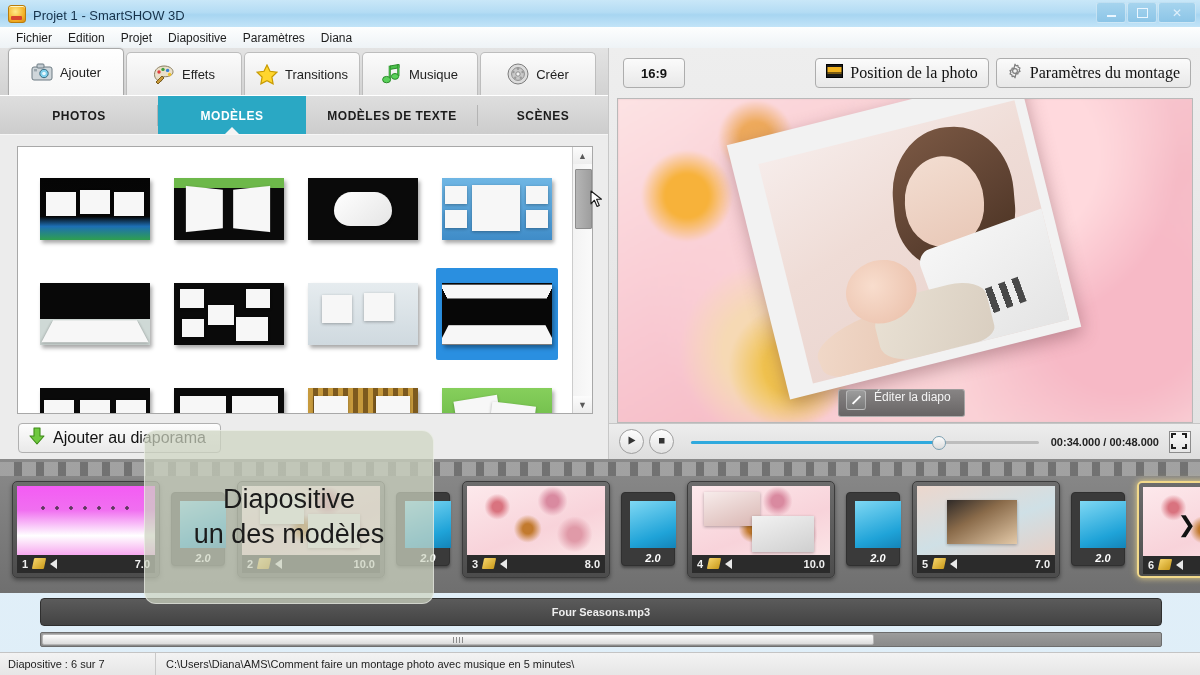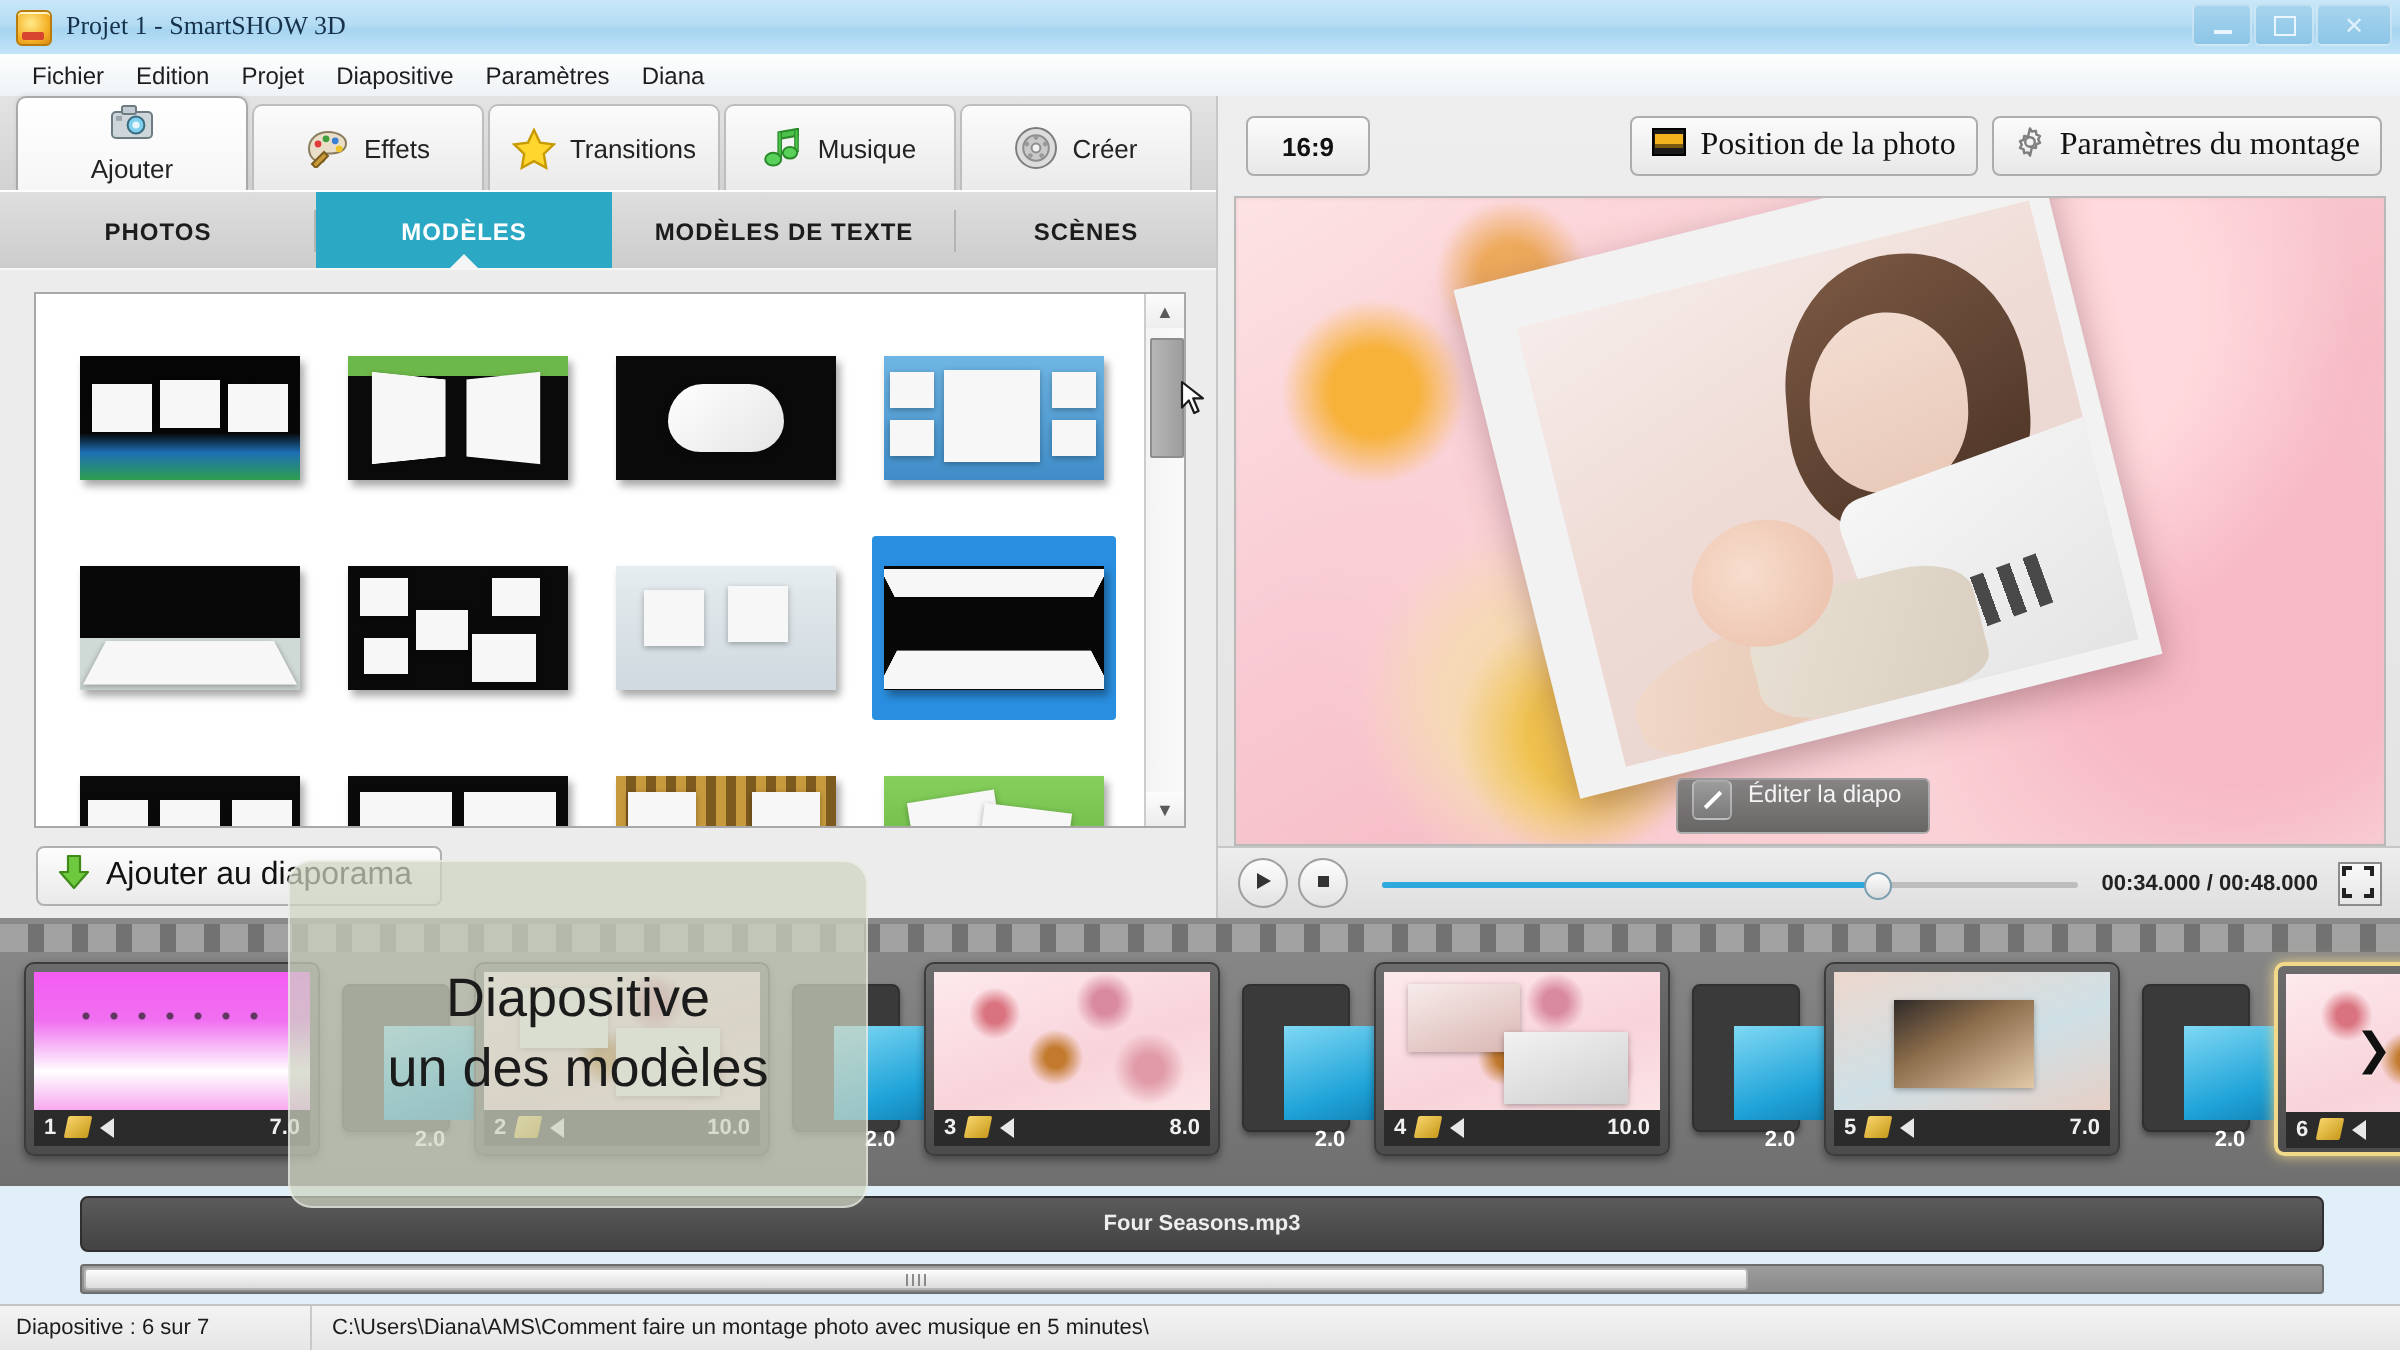--- a/index.html
+++ b/index.html
@@ -11,21 +11,21 @@
     background:#d6d6d6;
     -webkit-font-smoothing:antialiased;
   }
   #app{position:relative;width:1200px;height:675px;overflow:hidden;
        background:linear-gradient(#eaf4fb,#dfeef8);}
 
   
   .titlebar{position:absolute;left:0;top:0;width:1200px;height:27px;
     background:linear-gradient(180deg,#c9e7f8 0%,#b4dcf4 45%,#a7d5f1 55%,#c2e4f8 100%);
     border-bottom:1px solid #9ec8e0;}
-  .title-left{position:absolute;left:8px;top:5px;display:flex;align-items:flex-start;gap:7px;font-family:Liberation Serif, serif;}
+  .title-left{position:absolute;left:8px;top:5px;display:flex;align-items:flex-end;gap:7px;}
   .app-icon{width:16px;height:16px;border-radius:3px;
     background:radial-gradient(circle at 40% 35%,#ffe98a,#f5b329 60%,#d98a10);
     border:1px solid #b97c0c;position:relative;box-shadow:inset 0 1px 0 #fff6c6;}
   .app-icon:after{content:"";position:absolute;left:2px;bottom:2px;width:11px;height:4px;
     background:#d8452f;border-radius:1px;}
   .app-title{font-size:13px;color:#16324a;white-space:nowrap;}
   .wincontrols{position:absolute;right:4px;top:2px;display:flex;align-items:center;}
   .wc{width:28px;height:19px;margin-left:1px;display:flex;align-items:center;justify-content:center;
       color:#dff0fb;font-size:12px;
       background:linear-gradient(180deg,#a6d4ee,#8cc5e7);
@@ -43,21 +43,21 @@
   
   .maintabs{position:absolute;left:0;top:48px;width:608px;height:47px;
     background:linear-gradient(180deg,#e3e3e3,#d2d2d2);display:flex;align-items:flex-end;}
   .mtab{height:43px;min-width:116px;margin-right:2px;display:flex;align-items:center;
     justify-content:center;gap:7px;font-size:13px;color:#222;
     background:linear-gradient(180deg,#fbfbfb,#eaeaea);
     border:1px solid #bdbdbd;border-bottom:none;
     border-radius:5px 5px 0 0;box-sizing:border-box;}
   .mtab.first{margin-left:8px;}
   .mtab.active{height:47px;background:linear-gradient(180deg,#ffffff,#f6f6f6);
-    border-color:#a9a9a9;box-shadow:0 -1px 2px rgba(0,0,0,.07);flex-direction:column;}
+    border-color:#a9a9a9;box-shadow:0 -1px 2px rgba(0,0,0,.07);}
   .mtab svg{display:block;}
 
   
   .subtabs{position:absolute;left:0;top:95px;width:608px;height:39px;
     background:linear-gradient(180deg,#dedede,#cccccc);
     border-top:1px solid #fff;display:flex;align-items:stretch;}
   .stab{flex:0 0 auto;display:flex;align-items:center;justify-content:center;
     font-size:12px;font-weight:bold;letter-spacing:.5px;color:#1c1c1c;position:relative;}
   .stab.sep:after{content:"";position:absolute;right:0;top:9px;bottom:9px;width:1px;background:#b4b4b4;}
   .stab.active{background:#2aa8c4;color:#fff;}
@@ -177,22 +177,22 @@
   .slide.sel{border:2px solid #f2d98a;box-shadow:0 0 7px rgba(242,217,138,.9);}
   .slide-img{width:138px;height:69px;background:#ccc;position:relative;overflow:hidden;}
   .slide-bar{width:138px;height:18px;background:#2b2b2b;display:flex;align-items:center;
      padding:0 5px;box-sizing:border-box;color:#f0f0f0;font-size:11px;font-weight:bold;gap:5px;}
   .slide-bar .dur{margin-left:auto;}
   .mini-pencil{width:12px;height:11px;background:linear-gradient(135deg,#f6d469,#c99a1c);
      transform:skewX(-12deg);border-radius:1px;}
   .spk{width:0;height:0;border-top:5px solid transparent;border-bottom:5px solid transparent;
      border-right:7px solid #e8e8e8;}
   .trans{position:relative;height:74px;width:54px;margin-left:11px;border-radius:4px;
-     background:#3a3a3a;border:1px solid #303030;box-sizing:border-box;padding:20px;
-     box-shadow:0 2px 3px rgba(0,0,0,.4);}
+     background:#3a3a3a;border:1px solid #303030;box-sizing:border-box;padding:8px;
+     box-shadow:0 2px 3px rgba(0,0,0,.4);font-style:italic;}
   .trans-img{width:46px;height:47px;background:linear-gradient(160deg,#7fd8f4,#1fa3d8 70%,#1484b8);}
   .trans-lbl{width:46px;height:20px;color:#fff;font-size:11px;font-weight:bold;
      display:flex;align-items:center;justify-content:center;}
   .next-arrow{position:absolute;right:4px;top:50%;margin-top:-12px;color:#111;font-size:22px;
      line-height:1;text-shadow:0 1px 0 rgba(255,255,255,.3);}
 
   
   .art1{position:absolute;inset:0;background:linear-gradient(180deg,#f45cf4 0%,#f06ff0 35%,#ffffff 72%,#f7a8ef 100%);}
   .art1:after{content:"";position:absolute;left:14%;top:22%;width:72%;height:16%;
      background:radial-gradient(circle,#3a2b3a 1.5px,transparent 2px) repeat-x;background-size:14px 14px;opacity:.8;}

